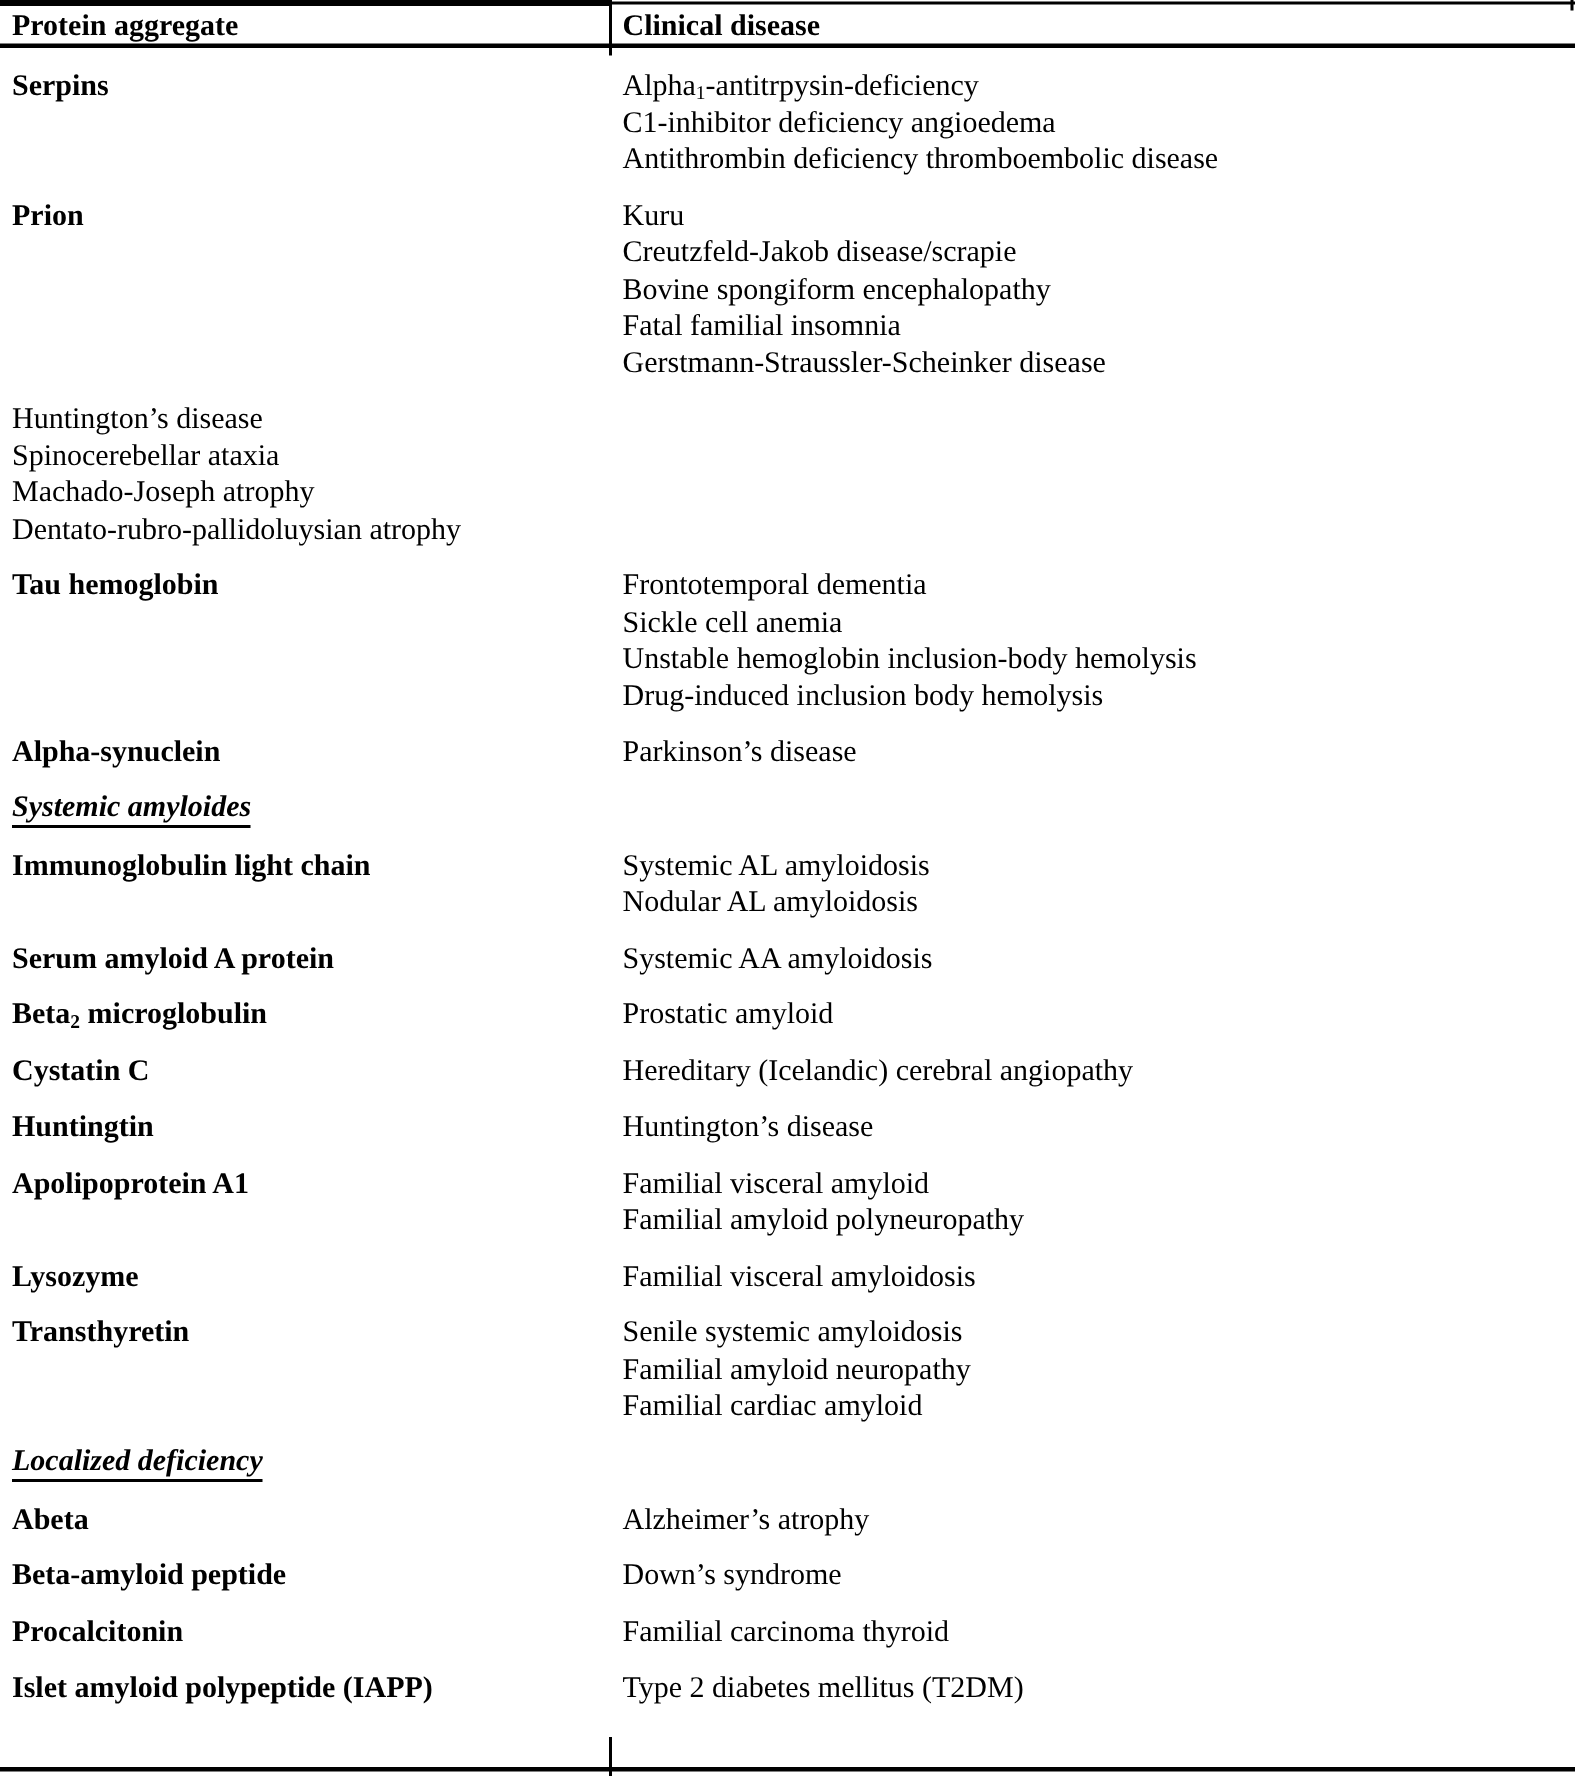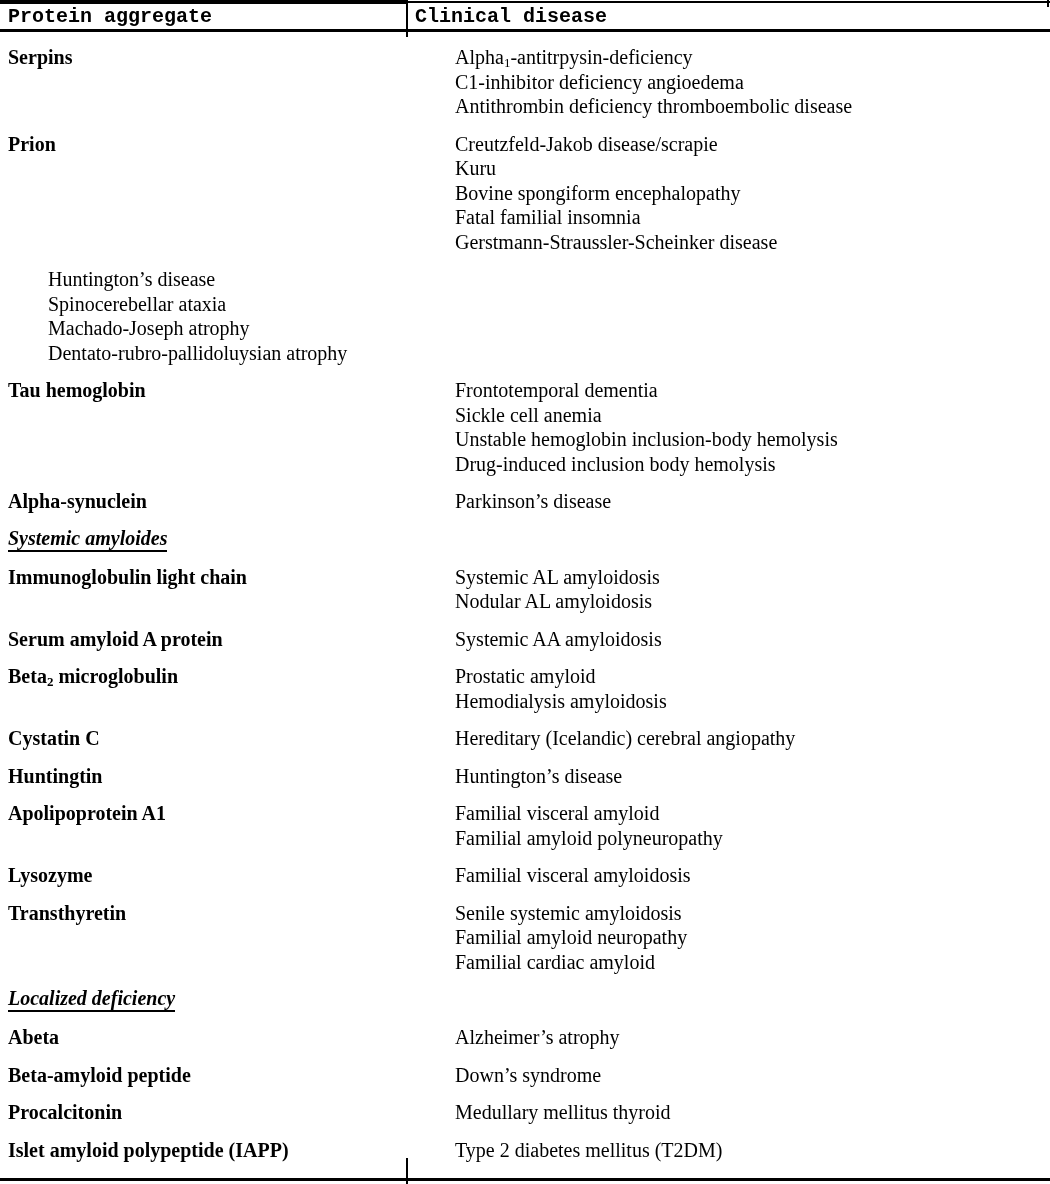--- a/index.html
+++ b/index.html
@@ -14,31 +14,31 @@
     box-sizing: border-box;
   }
   
   .top-border-left  { position: absolute; top: 0; left: 0; width: 407px; height: 4px; background: #000; }
   .top-border-right { position: absolute; top: 1px; left: 407px; right: 0; height: 2px; background: #000; }
   .mid-tick-top     { position: absolute; top: 0; left: 406px; width: 2px; height: 37px; background: #000; }
   .right-tick-top   { position: absolute; top: 0; right: 1px; width: 2px; height: 7px; background: #000; }
   .bottom-rule      { position: absolute; left: 0; right: 0; bottom: 3px; height: 3px; background: #000; }
   .mid-tick-bottom  { position: absolute; bottom: 0; left: 406px; width: 2px; height: 26px; background: #000; }
   
-  .header-row { display: flex; padding-top: 6px; font-family: Liberation Mono, monospace; }
+  .header-row { display: flex; padding-top: 6px; }
   .header-rule { height: 3px; background: #000; margin-top: 1px; }
   .col-label { font-weight: bold; font-size: 20px; line-height: 22px; }
   
   .c1 { width: 407px; padding-left: 8px; box-sizing: border-box; flex-shrink: 0; }
   .c2 { flex: 1; padding-left: 8px; box-sizing: border-box; }
   
   .tbody { padding-top: 13px; }
   .row { display: flex; margin-bottom: 13px; }
   .protein { font-weight: bold; font-size: 20px; line-height: 24.5px; }
-  .disease-line { font-size: 20px; line-height: 24.5px; margin-left: 40px; }
+  .disease-line { font-size: 20px; line-height: 24.5px; }
   .section-row { margin-bottom: 13px; }
   .section-label {
     display: inline-block;
     font-weight: bold;
     font-style: italic;
     font-size: 20px;
     line-height: 22px;
     border-bottom: 2px solid #000;
     padding-bottom: 1px;
     font-family: Liberation Serif, serif;
@@ -72,22 +72,22 @@
         <div class="c1"><span class="protein">Serpins</span></div>
         <div class="c2">
           <div class="disease-line">Alpha<sub>1</sub>-antitrpysin-deficiency</div>
           <div class="disease-line">C1-inhibitor deficiency angioedema</div>
           <div class="disease-line">Antithrombin deficiency thromboembolic disease</div>
         </div>
       </div>
       <div class="row">
         <div class="c1"><span class="protein">Prion</span></div>
         <div class="c2">
+          <div class="disease-line">Kuru</div>
           <div class="disease-line">Creutzfeld-Jakob disease/scrapie</div>
-          <div class="disease-line">Kuru</div>
           <div class="disease-line">Bovine spongiform encephalopathy</div>
           <div class="disease-line">Fatal familial insomnia</div>
           <div class="disease-line">Gerstmann-Straussler-Scheinker disease</div>
         </div>
       </div>
       <div class="row">
         <div class="c2">
           <div class="disease-line">Huntington’s disease</div>
           <div class="disease-line">Spinocerebellar ataxia</div>
           <div class="disease-line">Machado-Joseph atrophy</div>
@@ -122,21 +122,20 @@
       <div class="row">
         <div class="c1"><span class="protein">Serum amyloid A protein</span></div>
         <div class="c2">
           <div class="disease-line">Systemic AA amyloidosis</div>
         </div>
       </div>
       <div class="row">
         <div class="c1"><span class="protein">Beta<sub>2</sub> microglobulin</span></div>
         <div class="c2">
           <div class="disease-line">Prostatic amyloid</div>
-          <div class="disease-line">Hemodialysis amyloidosis</div>
         </div>
       </div>
       <div class="row">
         <div class="c1"><span class="protein">Cystatin C</span></div>
         <div class="c2">
           <div class="disease-line">Hereditary (Icelandic) cerebral angiopathy</div>
         </div>
       </div>
       <div class="row">
         <div class="c1"><span class="protein">Huntingtin</span></div>
@@ -176,21 +175,21 @@
       </div>
       <div class="row">
         <div class="c1"><span class="protein">Beta-amyloid peptide</span></div>
         <div class="c2">
           <div class="disease-line">Down’s syndrome</div>
         </div>
       </div>
       <div class="row">
         <div class="c1"><span class="protein">Procalcitonin</span></div>
         <div class="c2">
-          <div class="disease-line">Medullary mellitus thyroid</div>
+          <div class="disease-line">Familial carcinoma thyroid</div>
         </div>
       </div>
       <div class="row">
         <div class="c1"><span class="protein">Islet amyloid polypeptide (IAPP)</span></div>
         <div class="c2">
           <div class="disease-line">Type 2 diabetes mellitus (T2DM)</div>
         </div>
       </div>
     </div>
 </div>

